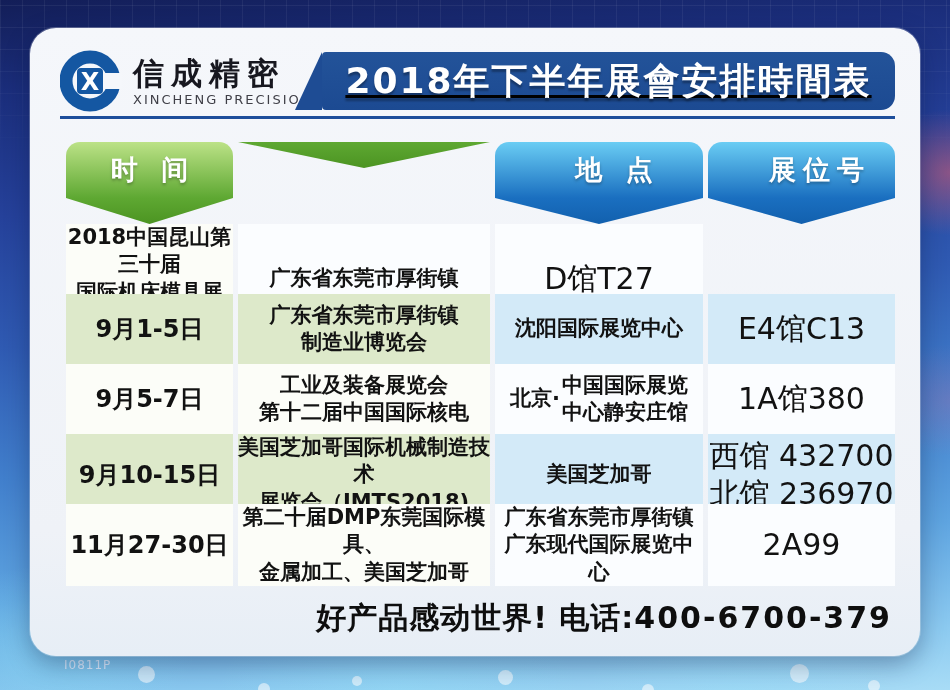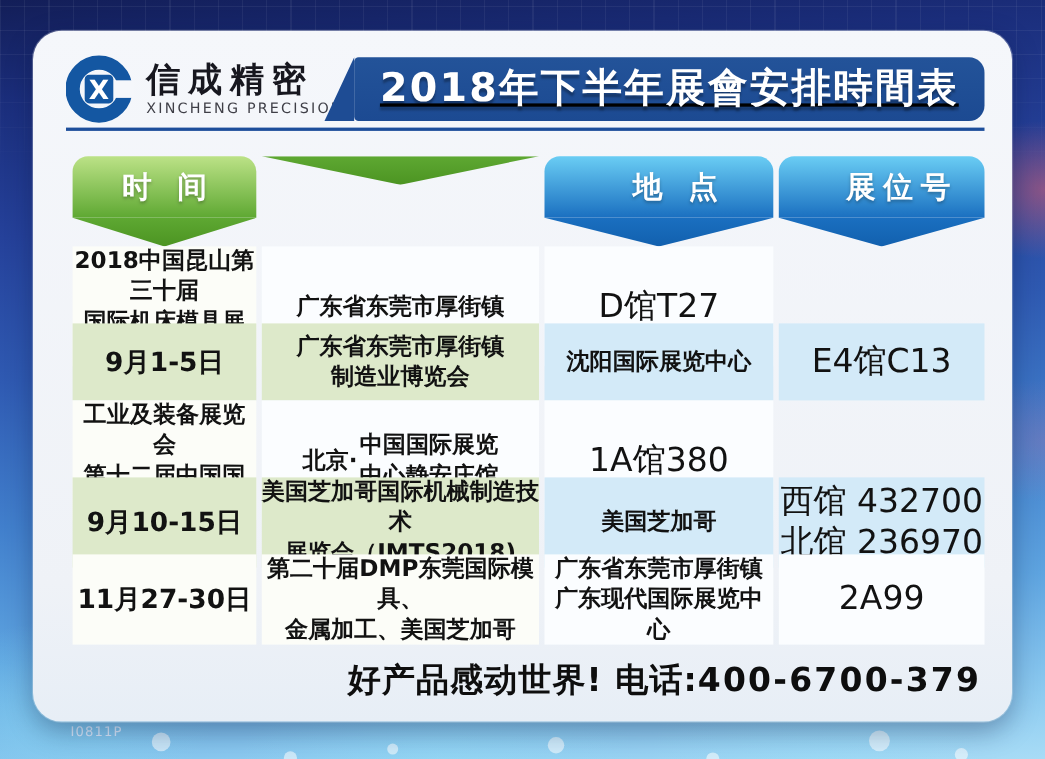--- a/index.html
+++ b/index.html
@@ -212,20 +212,23 @@
                 </div>
               </div>
             </div>
             <div class="cell c-blue booth">
               <div>
                 <div>E4馆C13</div>
               </div>
             </div>
           </div>
           <div class="trow plain">
+            <div class="cell c-green time">
+              <div>9月5-7日</div>
+            </div>
             <div class="cell c-green name">
               <div>
                 <div>工业及装备展览会</div>
                 <div>第十二届中国国际核电</div>
               </div>
             </div>
             <div class="cell c-blue loc">
               <div class="loc-wrap">
                 <div>北京·</div>
                 <div>

